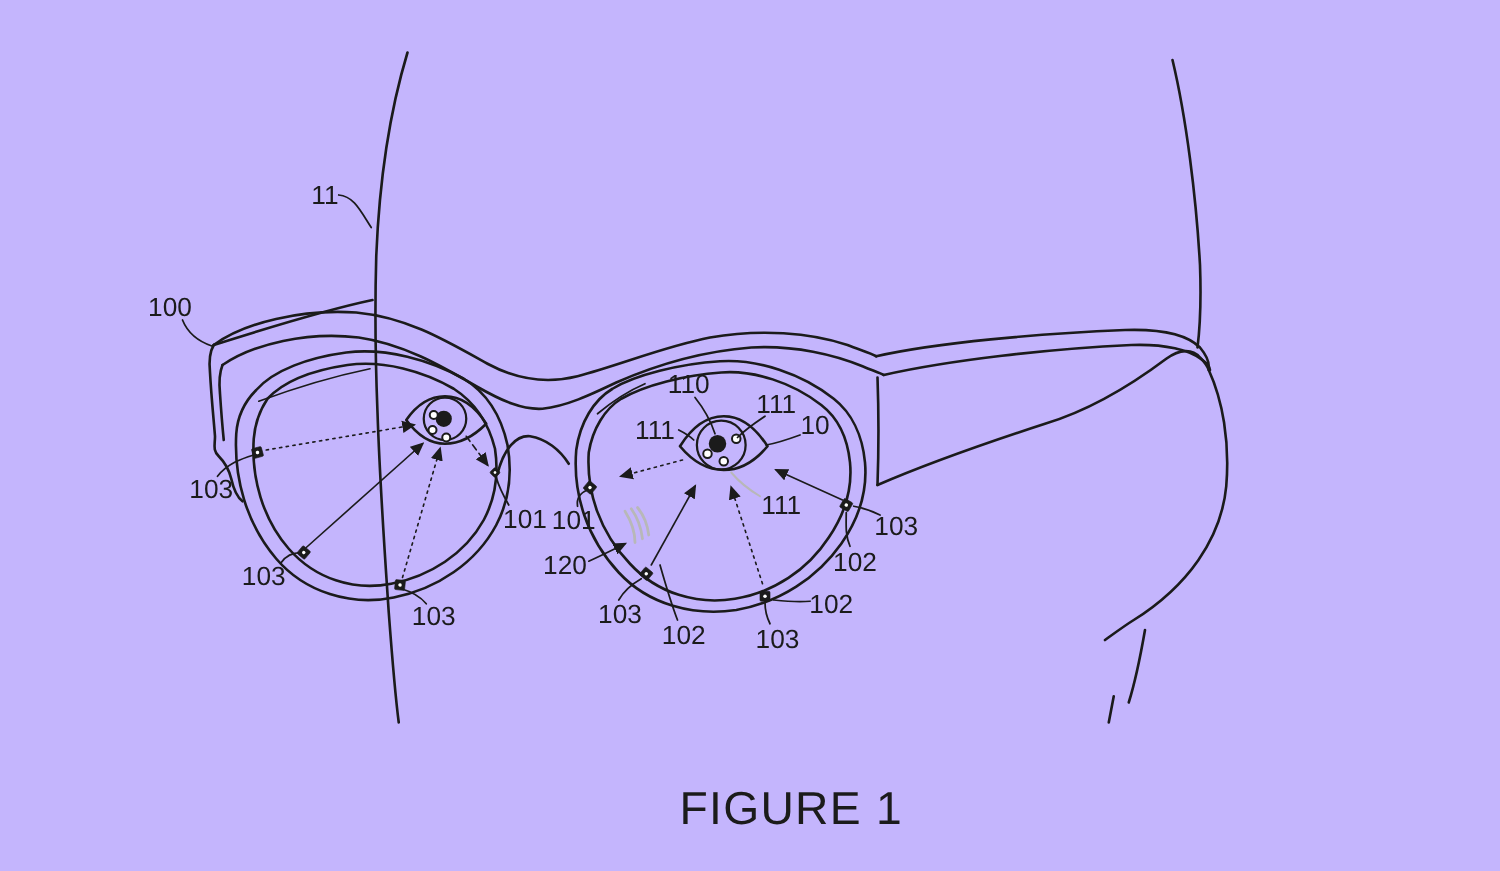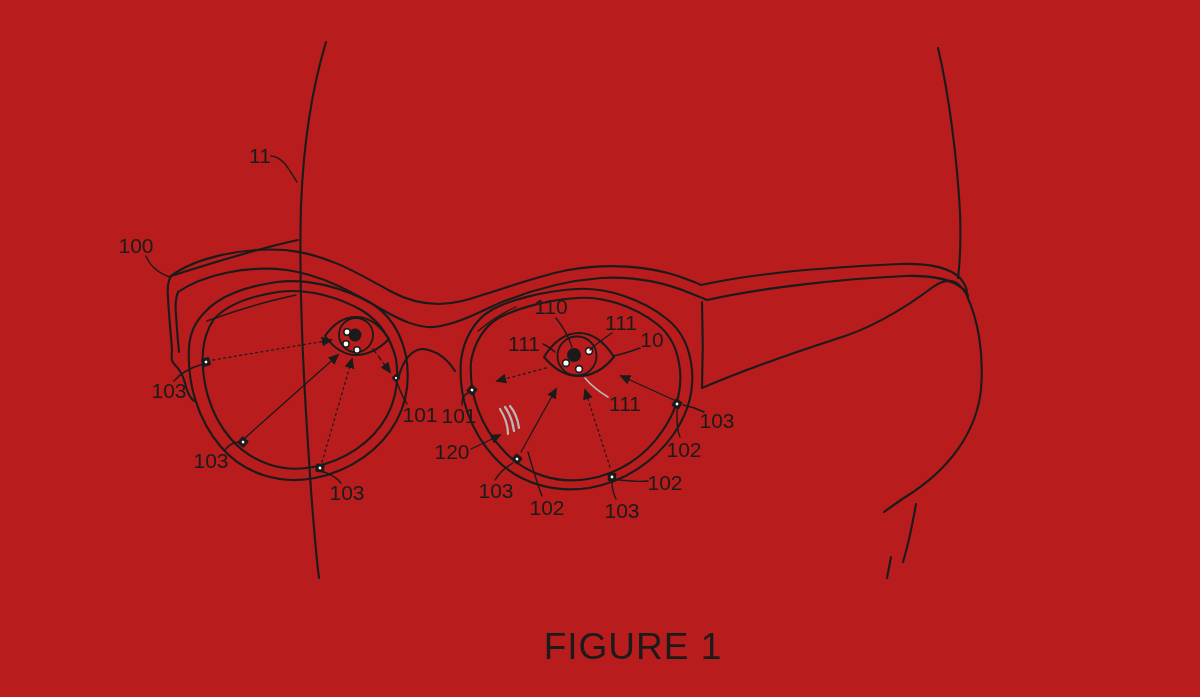--- a/index.html
+++ b/index.html
@@ -1,19 +1,19 @@
 <!DOCTYPE html>
 <html><head>
 <meta charset="utf-8">
 <style>
   html,body{margin:0;padding:0;background:#ffffff;}
   .stage{
     position:relative;
     width:1200px;height:697px;
-    background:#b91c1c;
+    background:#c4b5fd;
     font-family:"Liberation Sans", sans-serif;
     overflow:hidden;
   }
   svg{display:block;}
   .ln{fill:none;stroke:#1b1b1b;stroke-width:2.1;stroke-linecap:round;stroke-linejoin:round;}
   .thin{fill:none;stroke:#1b1b1b;stroke-width:1.35;stroke-linecap:round;}
   .leader{fill:none;stroke:#1b1b1b;stroke-width:1.4;stroke-linecap:round;}
   .leader-gray{fill:none;stroke:#b8b8b8;stroke-width:1.6;stroke-linecap:round;}
   .arrow{fill:none;stroke:#1b1b1b;stroke-width:1.3;stroke-linecap:round;}
   .dot{stroke-dasharray:1.8 3.6;}

